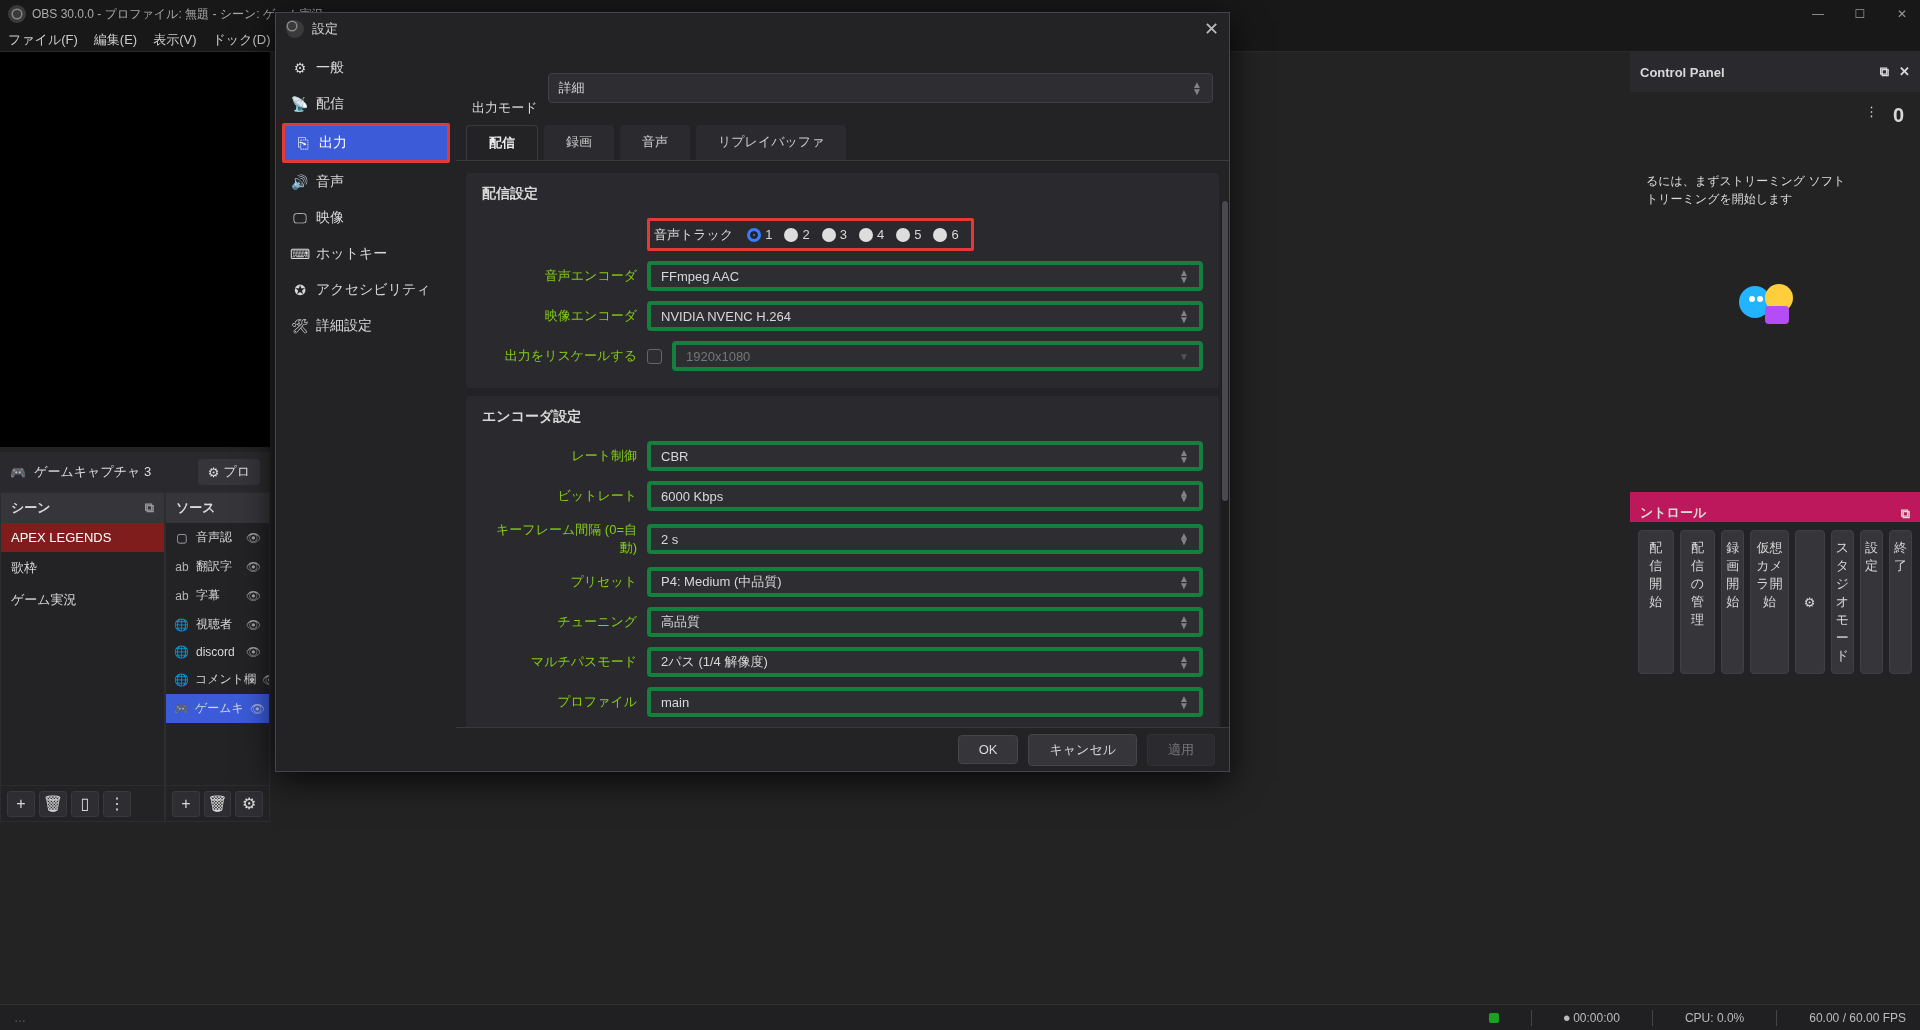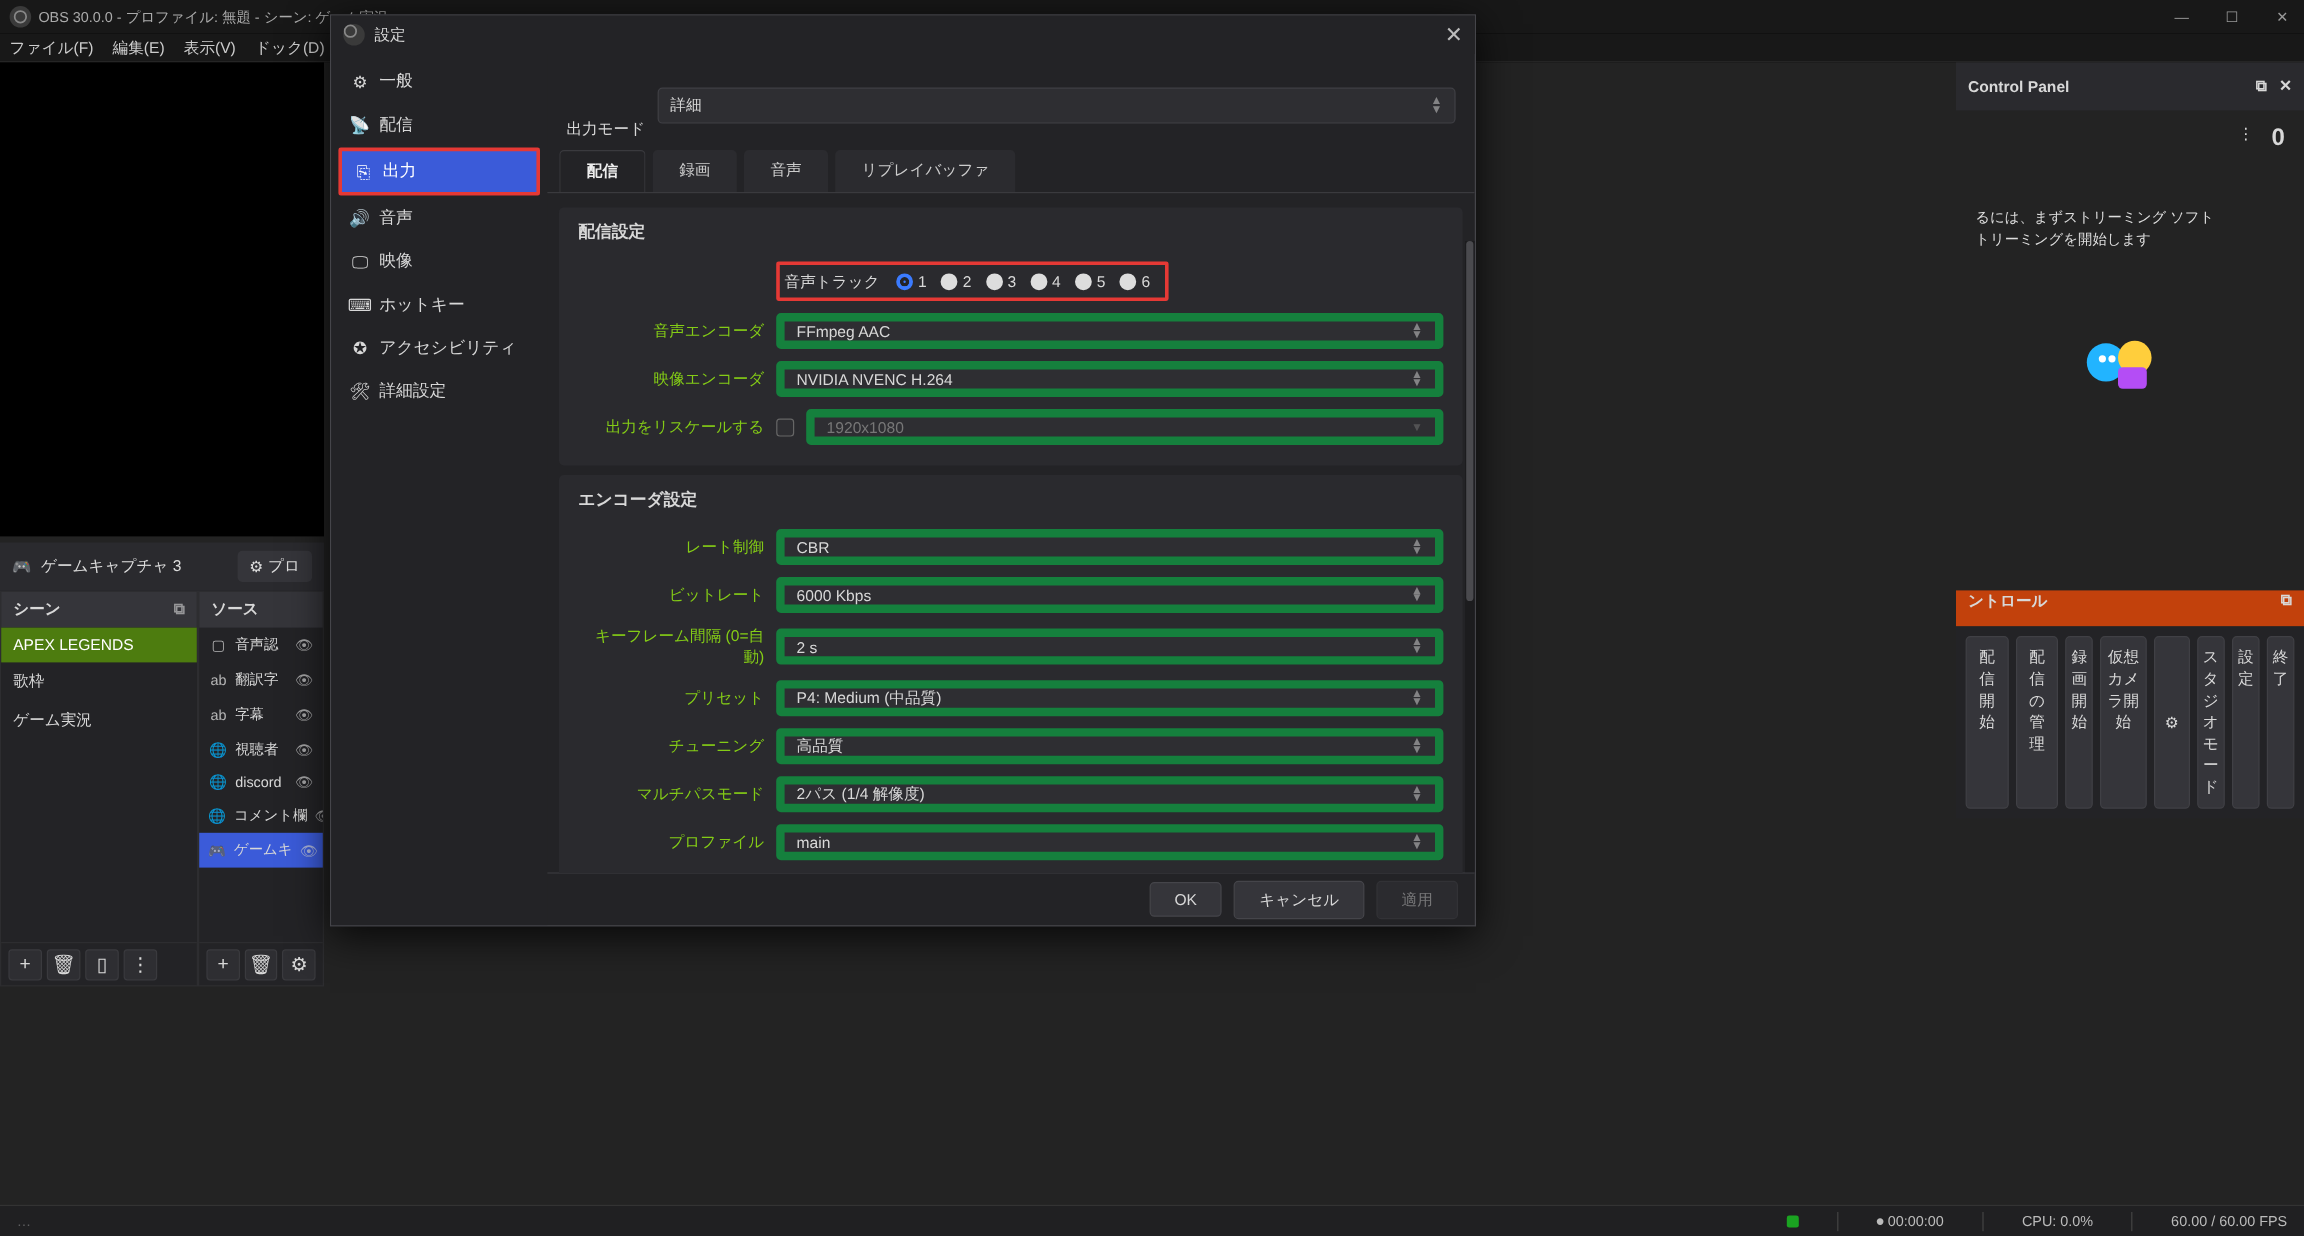--- a/index.html
+++ b/index.html
@@ -16,38 +16,38 @@
 .cap-row .gamepad { margin-right:8px; }
 .cap-row .prof-btn { margin-left:auto; background:#35353a; padding:4px 10px; border-radius:4px; display:flex; align-items:center; gap:4px; }
 .panels { position:absolute; top:440px; left:0; right:0; height:330px; display:flex; }
 .panel { background:#232326; border:1px solid #2d2d30; display:flex; flex-direction:column; }
 .panel-hdr { background:#35353a; height:30px; display:flex; align-items:center; padding:0 10px; font-weight:600; font-size:13px; }
 .panel-hdr .hdr-icon { margin-left:auto; opacity:.6; }
 .scenes-panel { width:165px; }
 .sources-panel { width:105px; }
 .scene-list { background:#232326; flex:1; }
 .scene-item { padding:7px 10px; cursor:pointer; }
-.scene-item.active { background:#4d7c0f; color:#fff; }
+.scene-item.active { background:#7f1d1d; color:#fff; }
 .source-list { flex:1; }
 .source-item { display:flex; align-items:center; padding:6px 8px; gap:6px; font-size:12px; overflow:hidden; white-space:nowrap; cursor:pointer; }
 .source-item.active { background:#3b5bd9; }
 .src-ico { width:16px; text-align:center; opacity:.8; }
 .panel-footer { display:flex; gap:4px; padding:4px 6px; border-top:1px solid #2d2d30; height:36px; align-items:center; }
 .ft-btn { width:28px; height:26px; background:#2e2e32; border:1px solid #3a3a3e; border-radius:3px; display:flex; align-items:center; justify-content:center; font-size:16px; cursor:pointer; }
 .bottombar { position:absolute; bottom:0; left:0; right:0; height:26px; background:#202022; border-top:1px solid #333; display:flex; align-items:center; justify-content:flex-end; padding:0 14px; gap:32px; font-size:12px; color:#bbb; }
 .status-dot { width:10px; height:10px; background:#1aa321; border-radius:2px; }
 .sep { width:1px; height:16px; background:#444; }
 
 
 .ctrl-panel-hdr { position:absolute; top:0; right:0; width:290px; height:40px; background:#2a2a2e; display:flex; align-items:center; padding:0 10px; font-weight:600; }
 .ctrl-panel-hdr .hicons { margin-left:auto; display:flex; gap:10px; }
 .stream-msg { position:absolute; top:110px; right:0; width:290px; padding:10px 16px; color:#ddd; font-size:12px; line-height:1.5; }
 .stream-illust { position:absolute; top:210px; right:100px; width:100px; height:80px; display:flex; align-items:center; justify-content:center; }
 .right-controls { position:absolute; top:440px; right:0; width:290px; }
-.rc-hdr { background:#c2410c; height:30px; display:flex; align-items:flex-start; padding:0 10px; font-weight:600; }
+.rc-hdr { background:#be185d; height:30px; display:flex; align-items:flex-end; padding:0 10px; font-weight:600; }
 .rc-body { background:#232326; padding:8px; display:flex; flex-direction:row; gap:6px; }
 .rc-row { display:flex; gap:6px; }
 .rc-btn { flex:1; background:#35353a; border:1px solid #404045; border-radius:4px; padding:8px 4px; text-align:center; font-size:13px; cursor:pointer; }
 .rc-btn.small { flex:0 0 30px; display:flex; align-items:center; justify-content:center; }
 
 
 .dialog { position:absolute; top:12px; left:275px; width:955px; height:760px; background:#232326; border:1px solid #45454a; box-shadow:0 8px 32px rgba(0,0,0,.8); display:flex; flex-direction:column; z-index:50; }
 .dlg-titlebar { height:32px; display:flex; align-items:center; padding:0 10px; background:#232326; }
 .dlg-titlebar .obs-icon { width:18px; height:18px; border-radius:50%; background:#3a3a3a; margin-right:8px; }
 .dlg-titlebar .close { margin-left:auto; font-size:18px; cursor:pointer; color:#bbb; }
@@ -65,21 +65,21 @@
 .selbox .chev { margin-left:auto; opacity:.5; font-size:10px; display:flex; flex-direction:column; line-height:7px; }
 .tabs { display:flex; gap:6px; padding:0 10px; border-bottom:1px solid #3a3a3e; }
 .tab { padding:8px 22px; background:#2b2b2f; border-radius:4px 4px 0 0; cursor:pointer; font-size:13px; color:#ccc; }
 .tab.active { background:#232326; border:1px solid #3a3a3e; border-bottom:none; font-weight:600; color:#eee; }
 .content-scroll { flex:1; overflow:auto; padding:4px 6px 0 6px; position:relative; }
 .group { background:#2a2a2e; border-radius:4px; margin:8px 4px; padding:12px 0; }
 .group-title { font-size:14px; font-weight:600; padding:0 16px 10px; }
 .form-row { display:flex; align-items:center; padding:5px 16px; gap:10px; }
 .form-row .flabel { width:155px; text-align:right; font-size:13px; color:#84cc16; }
 .form-row .fcontrol { flex:1; }
-.fvalue { background:#2e2e32; border:7px solid #15803d; border-radius:4px; height:30px; display:flex; align-items:center; padding:0 10px; position:relative; cursor:pointer; }
+.fvalue { background:#2e2e32; border:4px solid #15803d; border-radius:4px; height:30px; display:flex; align-items:center; padding:0 10px; position:relative; cursor:pointer; }
 .fvalue.disabled { color:#777; }
 .fvalue .chev { margin-left:auto; opacity:.5; font-size:10px; display:flex; flex-direction:column; line-height:7px; }
 .spin .chev { line-height:6px; }
 .track-radios { display:flex; align-items:center; gap:12px; padding:4px 8px; }
 .radio { display:flex; align-items:center; gap:4px; font-size:13px; }
 .rcircle { width:14px; height:14px; border-radius:50%; border:3px solid #ddd; background:#ddd; }
 .rcircle.on { border-color:#3b7bff; background:#3b7bff; box-shadow:inset 0 0 0 3px #232326; }
 .track-box { border:3px solid #e53935; padding:2px 4px; display:inline-flex; align-items:center; }
 .chk { width:15px; height:15px; border:1px solid #666; border-radius:3px; display:inline-flex; align-items:center; justify-content:center; background:#2e2e32; }
 .scrollbar { position:absolute; right:0; top:40px; bottom:0; width:8px; background:#1c1c1e; }

